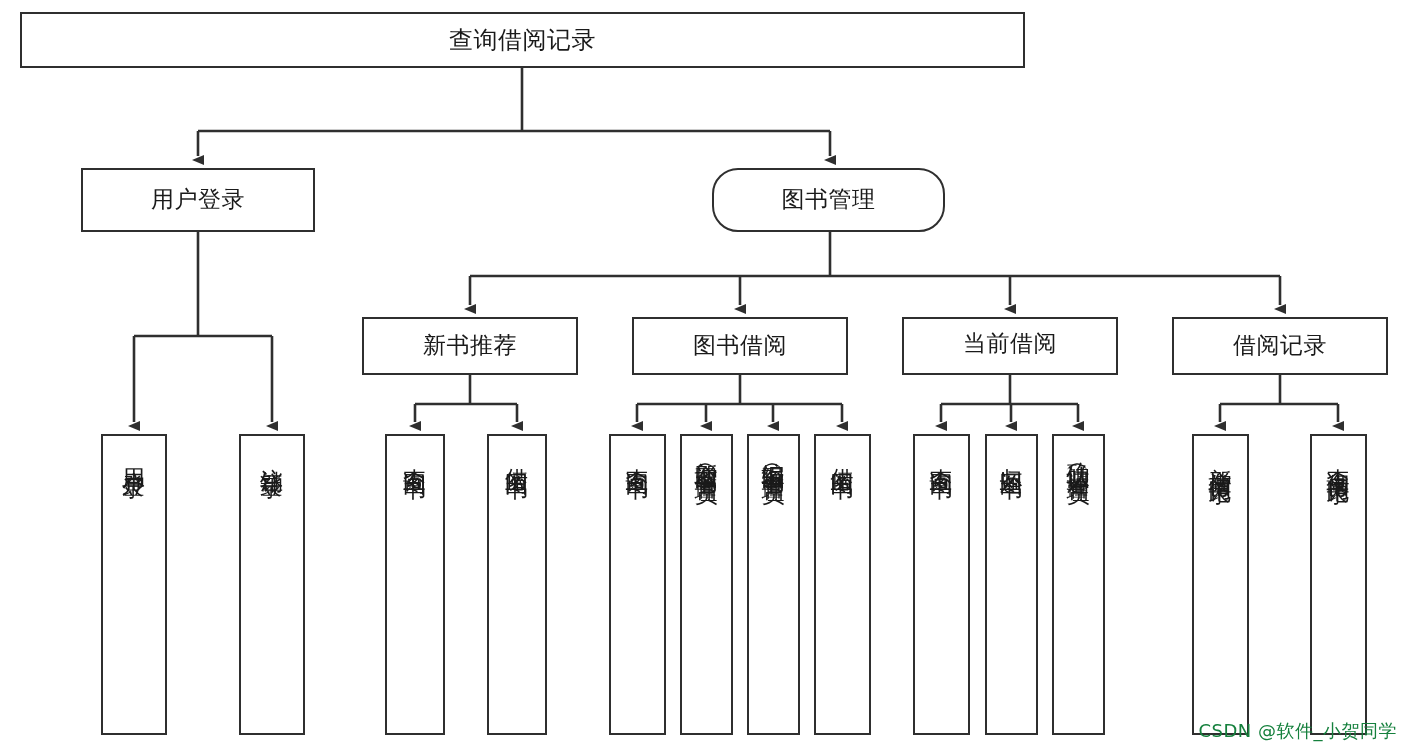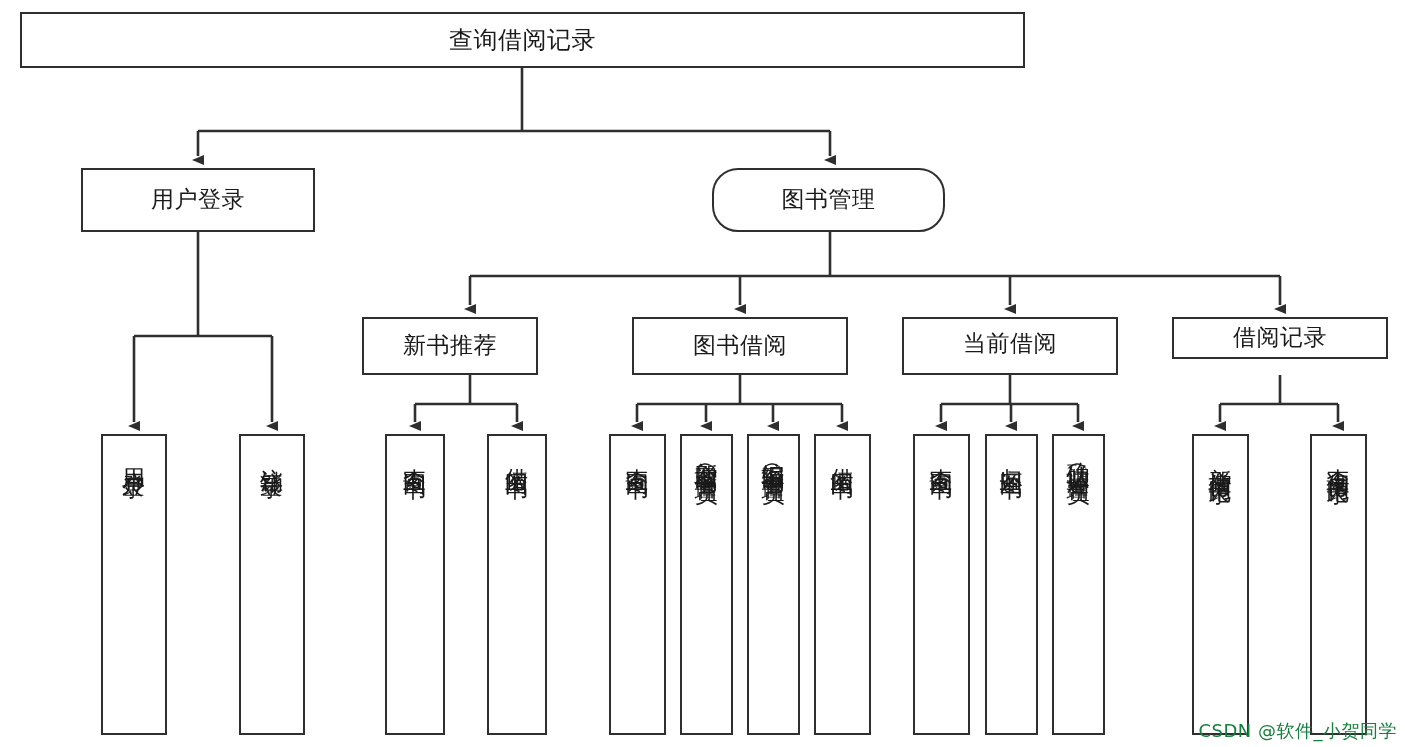--- a/index.html
+++ b/index.html
@@ -136,30 +136,30 @@
     <span class="label">查询借阅记录</span>
   </div>
 
   <div class="node horiz" id="n-l2-0" style="left: 81px; top: 168px; width: 234px; height: 64px;">
     <span class="label">用户登录</span>
   </div>
   <div class="node horiz" id="n-l2-1" style="left: 712px; top: 168px; width: 233px; height: 64px; border-radius: 26px;">
     <span class="label">图书管理</span>
   </div>
 
-  <div class="node horiz" id="n-l3-0" style="left: 362px; top: 317px; width: 176px; height: 58px;">
+  <div class="node horiz" id="n-l3-0" style="left: 362px; top: 317px; width: 216px; height: 58px;">
     <span class="label">新书推荐</span>
   </div>
   <div class="node horiz" id="n-l3-1" style="left: 632px; top: 317px; width: 216px; height: 58px;">
     <span class="label">图书借阅</span>
   </div>
   <div class="node horiz" id="n-l3-2" style="left: 902px; top: 317px; width: 216px; height: 58px; font-family: Liberation Mono, monospace;">
     <span class="label">当前借阅</span>
   </div>
-  <div class="node horiz" id="n-l3-3" style="left: 1172px; top: 317px; width: 216px; height: 42px;">
+  <div class="node horiz" id="n-l3-3" style="left: 1172px; top: 317px; width: 216px; height: 58px;">
     <span class="label">借阅记录</span>
   </div>
 
   <div class="node vert" id="n-leaf-0" style="left: 101px; top: 434px; width: 66px; height: 301px;">
     <span class="label">用户登录</span>
   </div>
   <div class="node vert" id="n-leaf-1" style="left: 239px; top: 434px; width: 66px; height: 301px;">
     <span class="label">注销登录</span>
   </div>
   <div class="node vert" id="n-leaf-2" style="left: 385px; top: 434px; width: 60px; height: 301px;">

